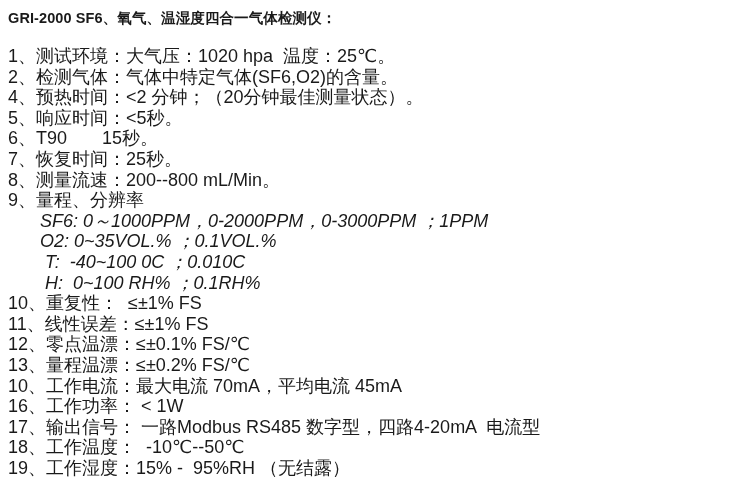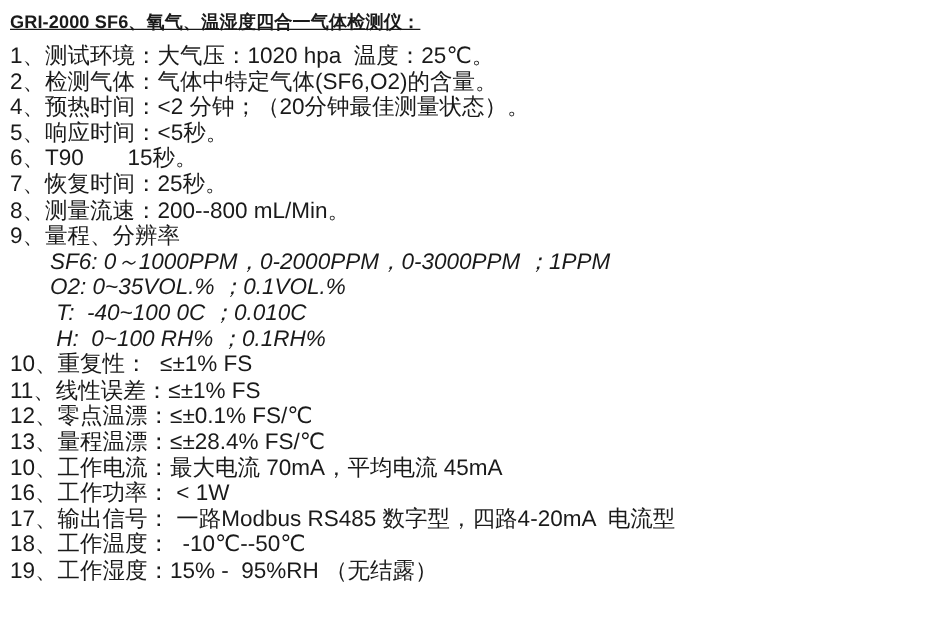--- a/index.html
+++ b/index.html
@@ -16,23 +16,22 @@
   }
   .sheet {
     box-sizing: border-box;
     width: 740px;
     padding: 8px 10px 0 8px;
   }
   .doc-title {
     font-size: 14.5px;
     font-weight: bold;
     line-height: 21px;
-    margin: 0 0 5px 0;
+    margin: 0 0 17px 0;
     letter-spacing: 0.1px;
-    text-decoration: underline;
   }
   .spec-list {
     margin: 0;
     padding: 0;
     list-style: none;
   }
   .spec-line {
     font-size: 18px;
     line-height: 20.6px;
     white-space: pre;
@@ -62,21 +61,21 @@
     <div class="spec-line">9、量程、分辨率</div>
 
     <div class="spec-line sub">SF6: 0～1000PPM，0-2000PPM，0-3000PPM ；1PPM</div>
     <div class="spec-line sub">O2: 0~35VOL.% ；0.1VOL.%</div>
     <div class="spec-line sub"> T:  -40~100 0C ；0.010C</div>
     <div class="spec-line sub"> H:  0~100 RH% ；0.1RH%</div>
 
     <div class="spec-line">10、重复性：  ≤±1% FS</div>
     <div class="spec-line">11、线性误差：≤±1% FS</div>
     <div class="spec-line">12、零点温漂：≤±0.1% FS/℃</div>
-    <div class="spec-line">13、量程温漂：≤±28.4% FS/℃</div>
+    <div class="spec-line">13、量程温漂：≤±0.2% FS/℃</div>
     <div class="spec-line">10、工作电流：最大电流 70mA，平均电流 45mA</div>
     <div class="spec-line">16、工作功率： &lt; 1W</div>
     <div class="spec-line">17、输出信号： 一路Modbus RS485 数字型，四路4-20mA  电流型</div>
     <div class="spec-line">18、工作温度：  -10℃--50℃</div>
     <div class="spec-line">19、工作湿度：15% -  95%RH （无结露）</div>
 
   </div>
 
 </div>
 

